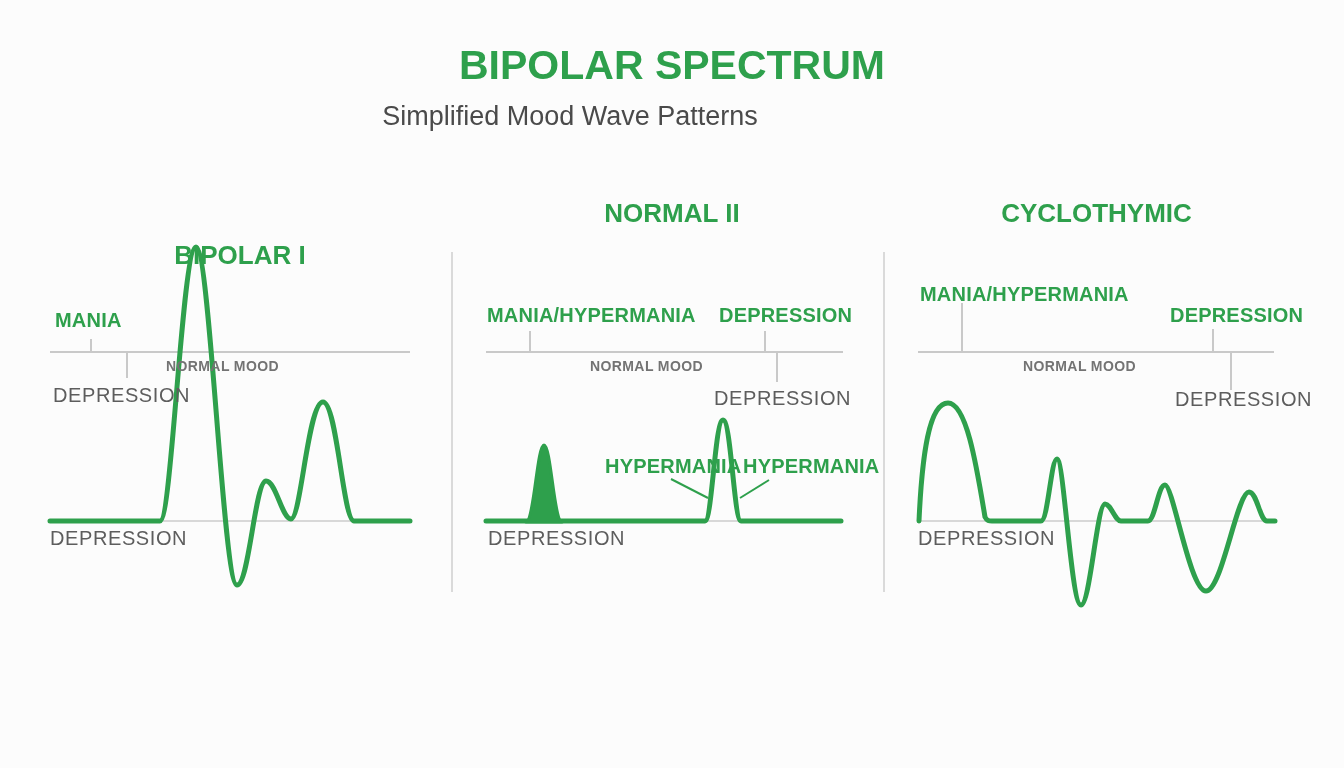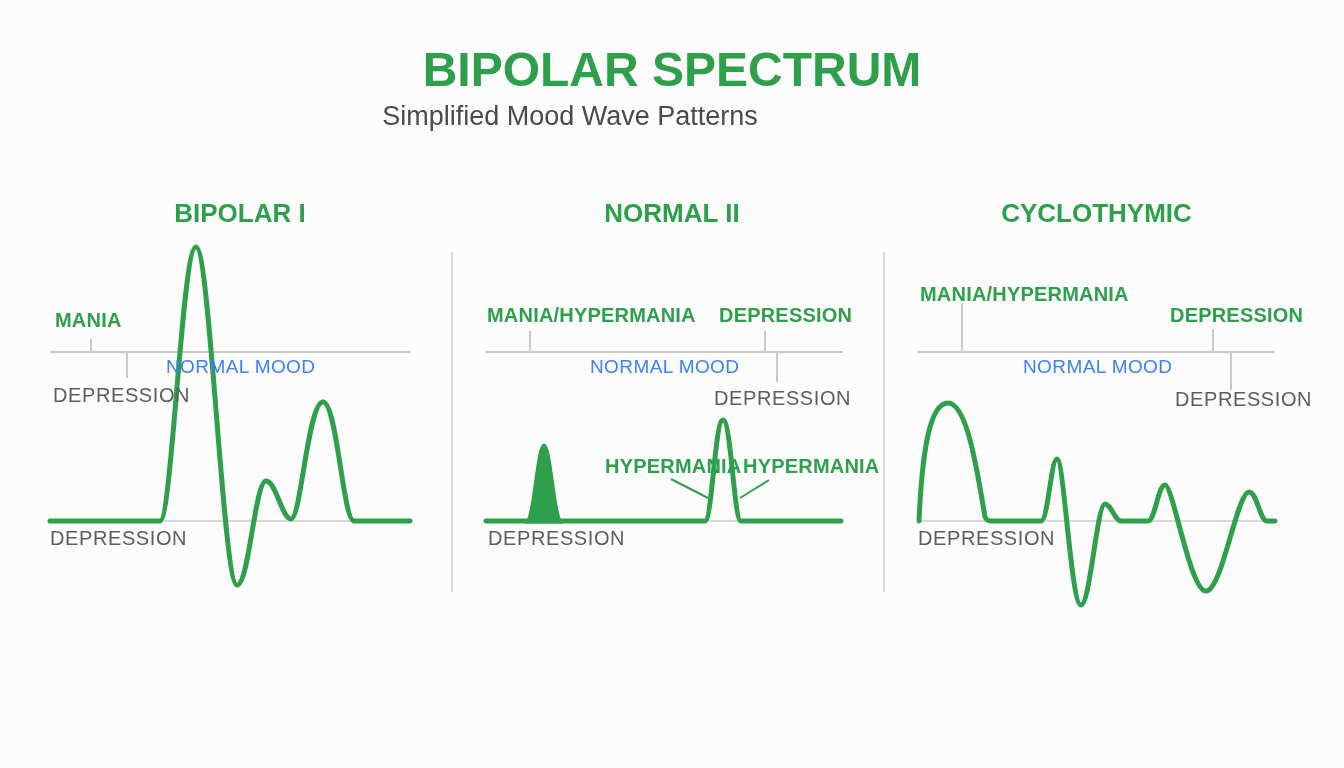--- a/index.html
+++ b/index.html
@@ -12,21 +12,21 @@
     width: 1344px;
     height: 768px;
     background: #fcfcfc;
     overflow: hidden;
   }
   .title {
     position: absolute;
     top: 42px; left: 0;
     width: 1344px;
     text-align: center;
-    font-size: 48px;
+    font-size: 41px;
     font-weight: 700;
     letter-spacing: 0px;
     color: #2EA04C;
   }
   .subtitle {
     position: absolute;
     top: 101px; left: 0;
     width: 1140px;
     text-align: center;
     font-size: 27px;
@@ -35,36 +35,36 @@
   }
   .panel-title {
     position: absolute;
     top: 198px;
     text-align: center;
     font-size: 26px;
     font-weight: 700;
     color: #2EA04C;
     white-space: nowrap;
   }
-  .panel-title.p1 { left: 60px;  width: 360px; }
+  .panel-title.p1 { left: 60px;  width: 360px; margin-top: 42px; }
   .panel-title.p2 { left: 494px; width: 356px; }
   .panel-title.p3 { left: 918px; width: 357px; }
 
   .lbl {
     position: absolute;
     font-size: 20px;
     line-height: 17px;
     white-space: nowrap;
   }
   .lbl.green { color: #2EA04C; font-weight: 700; letter-spacing: 0.2px; }
   .lbl.gray  { color: #5d5d5d; font-weight: 400; letter-spacing: 0.6px; }
   .lbl.normal {
-    color: #3b82f6;
-    font-weight: 400;
-    font-size: 19px;
+    color: #737373;
+    font-weight: 700;
+    font-size: 14px;
     letter-spacing: 0.4px;
   }
 
   svg.waves { position: absolute; top: 0; left: 0; }
   .guide   { stroke: #c9c9c9; stroke-width: 2; fill: none; }
   .base    { stroke: #d8d8d8; stroke-width: 2; fill: none; }
   .divider { stroke: #dadada; stroke-width: 2; fill: none; }
   .curve {
     stroke: #2EA04C;
     stroke-width: 5;

